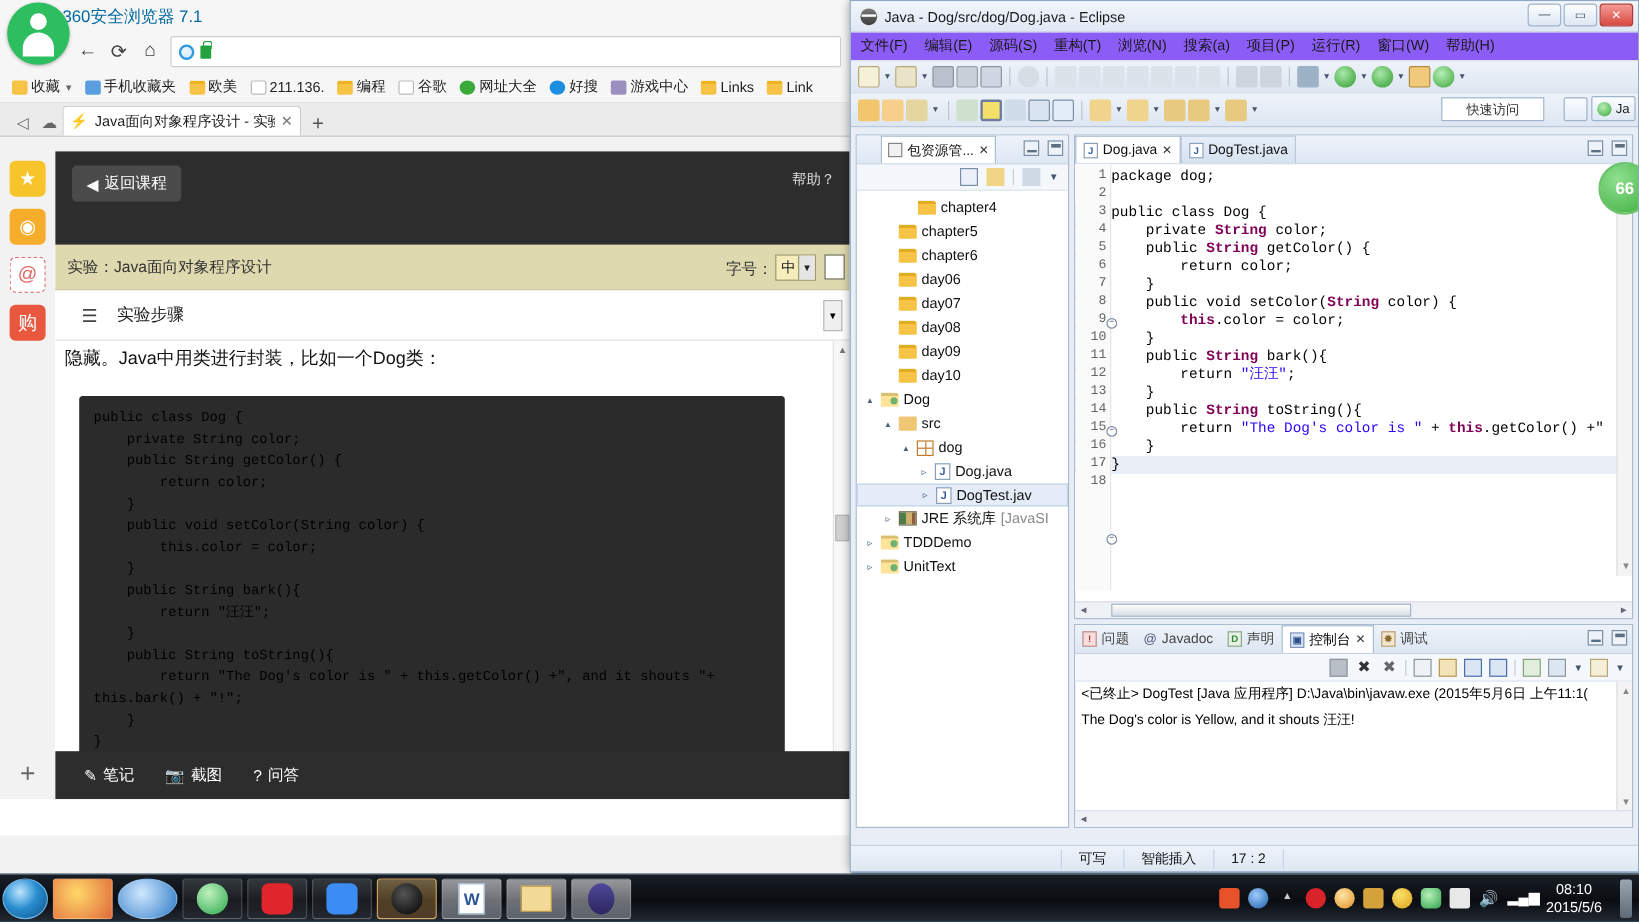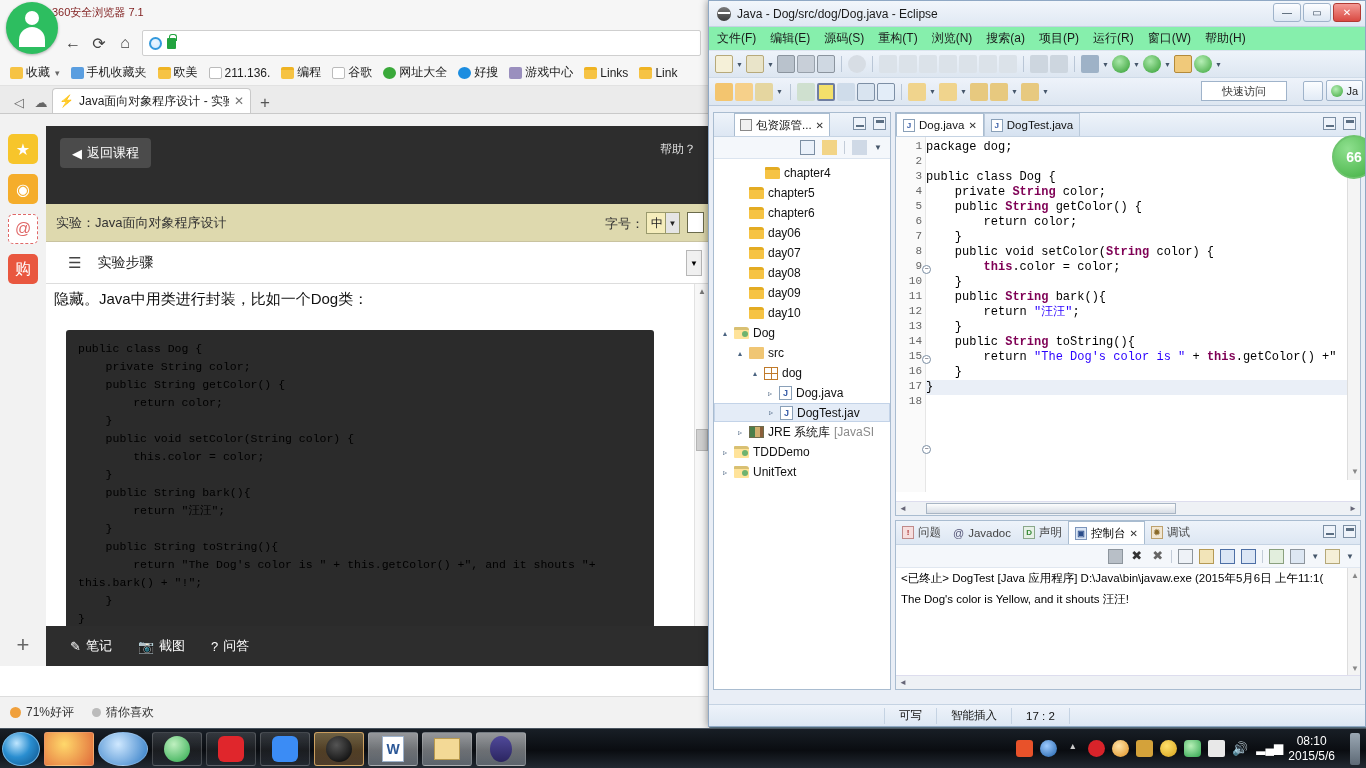--- a/index.html
+++ b/index.html
@@ -19,21 +19,21 @@
   #browser {
     position:absolute; left:0; top:0; width:710px; height:728px;
     background:#f2f2f2;
     border-right:1px solid #999;
     overflow:hidden;
   }
   .brow-titlebar {
     height:26px; background:#f6f6f6; position:relative;
   }
   .brow-title-text {
-    position:absolute; left:52px; top:5px; font-size:11px; color:#7f1d1d;
+    position:absolute; left:52px; top:5px; font-size:14px; color:#0369a1;
   }
   .logo-circle {
     position:absolute; left:6px; top:2px; width:52px; height:52px;
     border-radius:50%; background:#2dbe60; z-index:5;
     box-shadow:0 1px 3px rgba(0,0,0,.3);
   }
   .logo-circle::before {
     content:''; position:absolute; left:50%; top:9px; width:14px;height:14px;
     transform:translateX(-50%); border-radius:50%; background:#fff;
   }
@@ -202,21 +202,21 @@
   .ecl-ico::after{content:'';position:absolute;left:1px;top:5px;width:12px;height:2px;background:#fff;}
   .ecl-title-text { font-size:12px; color:#1a1a1a;}
   .win-btns { position:absolute; right:4px; top:2px; display:flex; gap:2px; }
   .win-btn {
     width:28px;height:19px;border:1px solid #9fb3ca;border-radius:3px;
     background:linear-gradient(180deg,#fcfdff 0%,#dde7f3 100%);
     display:flex;align-items:center;justify-content:center;font-size:10px;color:#3a4a5c;
   }
   .win-btn.close { background:linear-gradient(180deg,#f49a95 0%,#d94a42 100%); border-color:#b03a33; color:#fff;}
   .ecl-menu {
-    height:24px; background:#86efac; display:flex; align-items:center;
+    height:24px; background:#8b5cf6; display:flex; align-items:center;
     padding-left:8px; gap:14px; font-size:12px; color:#1a1a1a;
     border-bottom:1px solid #dce4ee;
   }
   .ecl-toolbar {
     height:27px; background:linear-gradient(180deg,#eef3fa 0%,#dde6f1 100%);
     display:flex; align-items:center; padding-left:6px; gap:2px;
     border-bottom:1px solid #cfdbe8;
   }
   .ecl-toolbar2 {
     height:28px; background:linear-gradient(180deg,#eef3fa 0%,#dde6f1 100%);
@@ -486,30 +486,20 @@
             <span>截图</span>
           </div>
         <div class="cb-item">
             <span>?</span>
             <span>问答</span>
           </div>
       </div>
     </div>
   </div>
 
-  <div class="brow-status">
-    <div class="st-item">
-        <span class="st-dot"></span>
-        <span>71%好评</span>
-      </div>
-    <div class="st-item">
-        <span class="st-dot2"></span>
-        <span>猜你喜欢</span>
-      </div>
-  </div>
 </div>
 
 <div id="eclipse">
 
   <div class="ecl-title">
     <span class="ecl-ico"></span>
     <span class="ecl-title-text">Java - Dog/src/dog/Dog.java - Eclipse</span>
     <div class="win-btns">
       <div class="win-btn">—</div>
       <div class="win-btn">▭</div>

